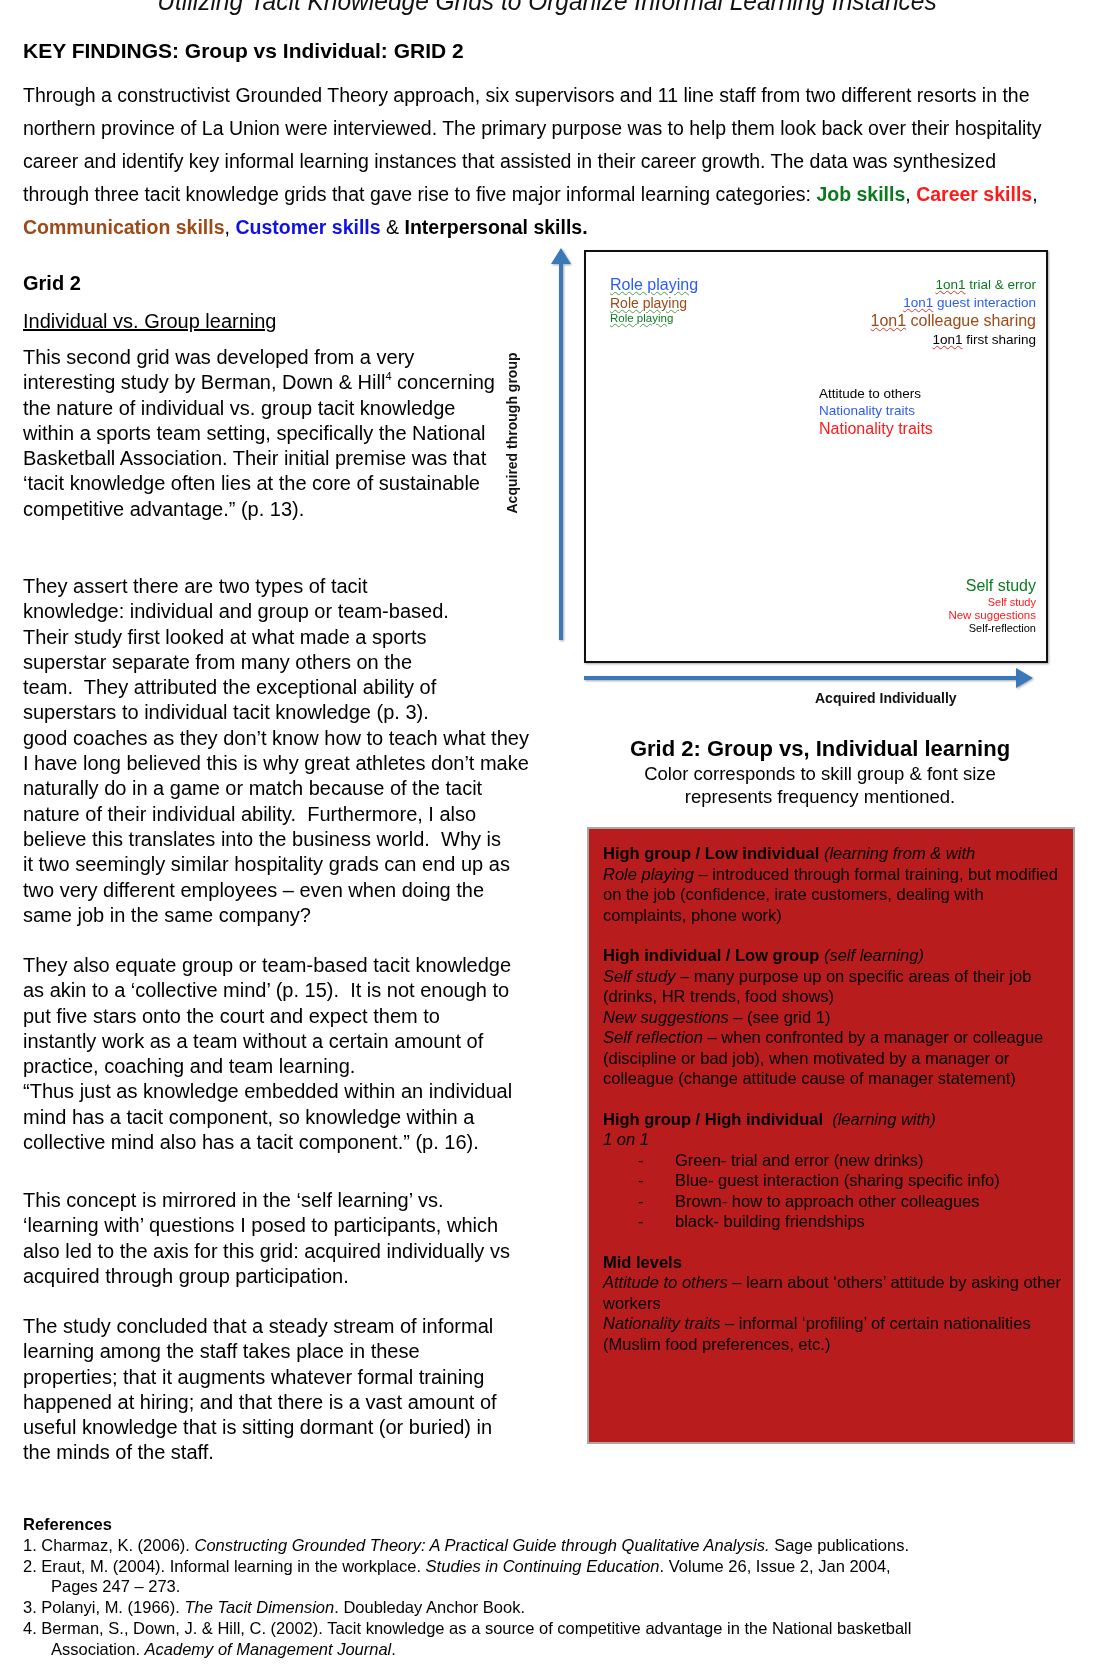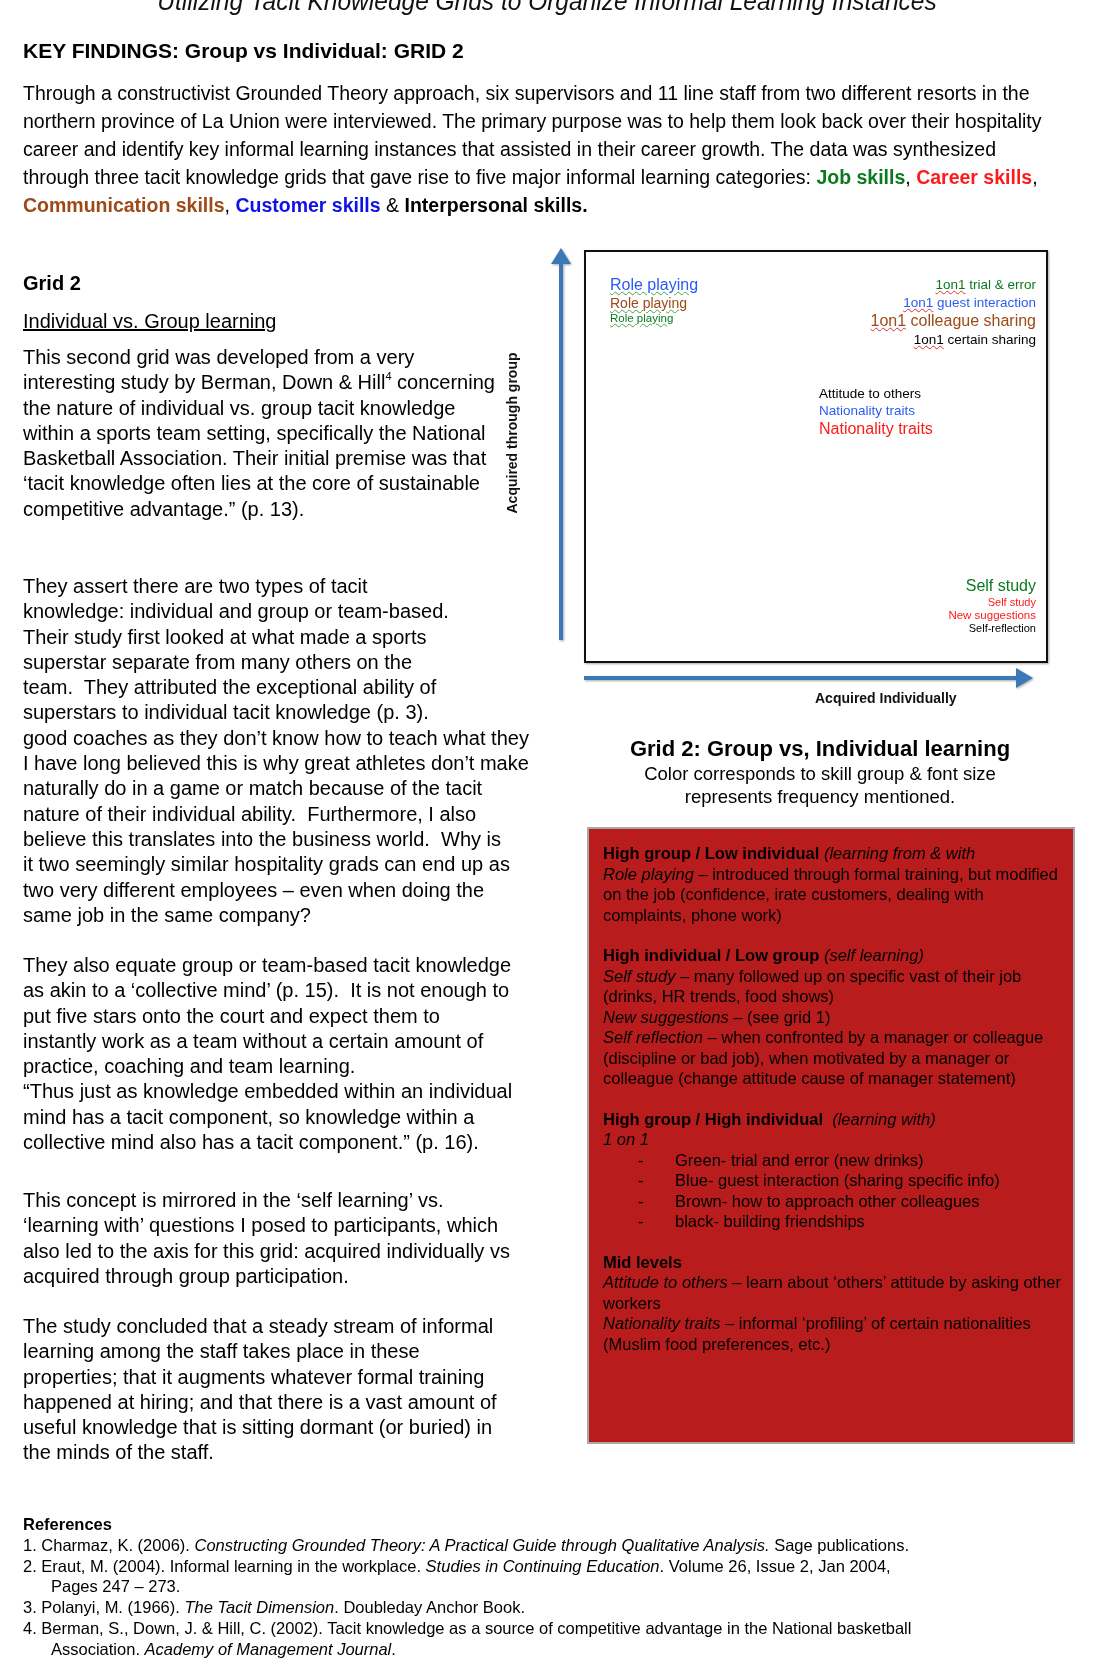--- a/index.html
+++ b/index.html
@@ -10,21 +10,21 @@
   .abs { position: absolute; }
   #doc-title {
     left: 0; top: -14px; width: 1094px; text-align: center;
     font-style: italic; font-size: 25px; line-height: 30px; color: #111;
     transform: scaleX(0.98);
   }
   #key-heading {
     left: 23px; top: 38px; font-weight: bold; font-size: 21px; line-height: 26px;
   }
   #intro {
-    left: 23px; top: 79px; width: 1020px; font-size: 19.5px; line-height: 28px;
+    left: 23px; top: 79px; width: 1020px; font-size: 19.5px; line-height: 33px;
   }
   #intro .b { font-weight: bold; }
 
   #grid-heading { left: 23px; top: 271px; font-weight: bold; font-size: 20px; line-height: 24px; }
   #grid-subheading { left: 23px; top: 309px; font-size: 20px; line-height: 24px; text-decoration: underline; }
 
   .body-col { left: 23px; width: 570px; font-size: 20px; line-height: 25.3px; }
   #para1 { top: 345px; width: 480px; }
   #para2 { top: 574px; }
   #para3 { top: 953px; }
@@ -160,21 +160,21 @@
 
 <div id="grid-box" class="abs">
 
   <div class="gi tl wavy wavy-g" style="top:24px;font-size:16px;color:#2b5cf0;">Role playing</div>
   <div class="gi tl wavy wavy-g" style="top:43px;font-size:14px;color:#9c4a18;">Role playing</div>
   <div class="gi tl wavy wavy-g" style="top:60px;font-size:11.5px;color:#0a7a1e;">Role playing</div>
 
   <div class="gi tr" style="top:25px;font-size:13.5px;color:#0a7a1e;"><span class="wavy wavy-r">1on1</span><span> trial &amp; error</span></div>
   <div class="gi tr" style="top:43px;font-size:13.5px;color:#2b5cf0;"><span class="wavy wavy-r">1on1</span><span> guest interaction</span></div>
   <div class="gi tr" style="top:60px;font-size:16px;color:#9c4a18;"><span class="wavy wavy-r">1on1</span><span> colleague sharing</span></div>
-  <div class="gi tr" style="top:80px;font-size:13.5px;color:#000;"><span class="wavy wavy-r">1on1</span><span> certain sharing</span></div>
+  <div class="gi tr" style="top:80px;font-size:13.5px;color:#000;"><span class="wavy wavy-r">1on1</span><span> first sharing</span></div>
 
   <div class="gi" style="left:233px;top:134px;font-size:13.5px;color:#000;">Attitude to others</div>
   <div class="gi" style="left:233px;top:151px;font-size:13.5px;color:#2b5cf0;">Nationality traits</div>
   <div class="gi" style="left:233px;top:168px;font-size:16px;color:#ff1a1a;">Nationality traits</div>
 
   <div class="gi tr" style="top:325px;font-size:16px;color:#0a7a1e;">Self study</div>
   <div class="gi tr" style="top:344px;font-size:11px;color:#ff1a1a;">Self study</div>
   <div class="gi tr" style="top:357px;font-size:11.5px;color:#ff1a1a;">New suggestions</div>
   <div class="gi tr" style="top:370px;font-size:11px;color:#000;">Self-reflection</div>
 </div>
@@ -185,21 +185,21 @@
 </div>
 
 <div id="explain-box" class="abs">
   <div id="explain-inner">
     <div class="sec">
       <div><span class="sec-title">High group / Low individual</span><span class="it"> (learning from &amp; with</span></div>
       <div><span class="it">Role playing</span><span> – introduced through formal training, but modified on the job (confidence, irate customers, dealing with complaints, phone work)</span></div>
     </div>
     <div class="sec">
       <div><span class="sec-title">High individual / Low group</span><span class="it"> (self learning)</span></div>
-      <div><span class="it">Self study</span><span> – many followed up on specific vast of their job (drinks, HR trends, food shows)</span></div>
+      <div><span class="it">Self study</span><span> – many purpose up on specific areas of their job (drinks, HR trends, food shows)</span></div>
       <div><span class="it">New suggestions</span><span> – (see grid 1)</span></div>
       <div><span class="it">Self reflection</span><span> – when confronted by a manager or colleague (discipline or bad job), when motivated by a manager or colleague (change attitude cause of manager statement)</span></div>
     </div>
     <div class="sec">
       <div><span class="sec-title">High group / High individual</span><span class="it" style="white-space:pre">  (learning with)</span></div>
       <div class="it">1 on 1</div>
       <ul class="dash-list">
         <li>Green- trial and error (new drinks)</li>
         <li>Blue- guest interaction (sharing specific info)</li>
         <li>Brown- how to approach other colleagues</li>

